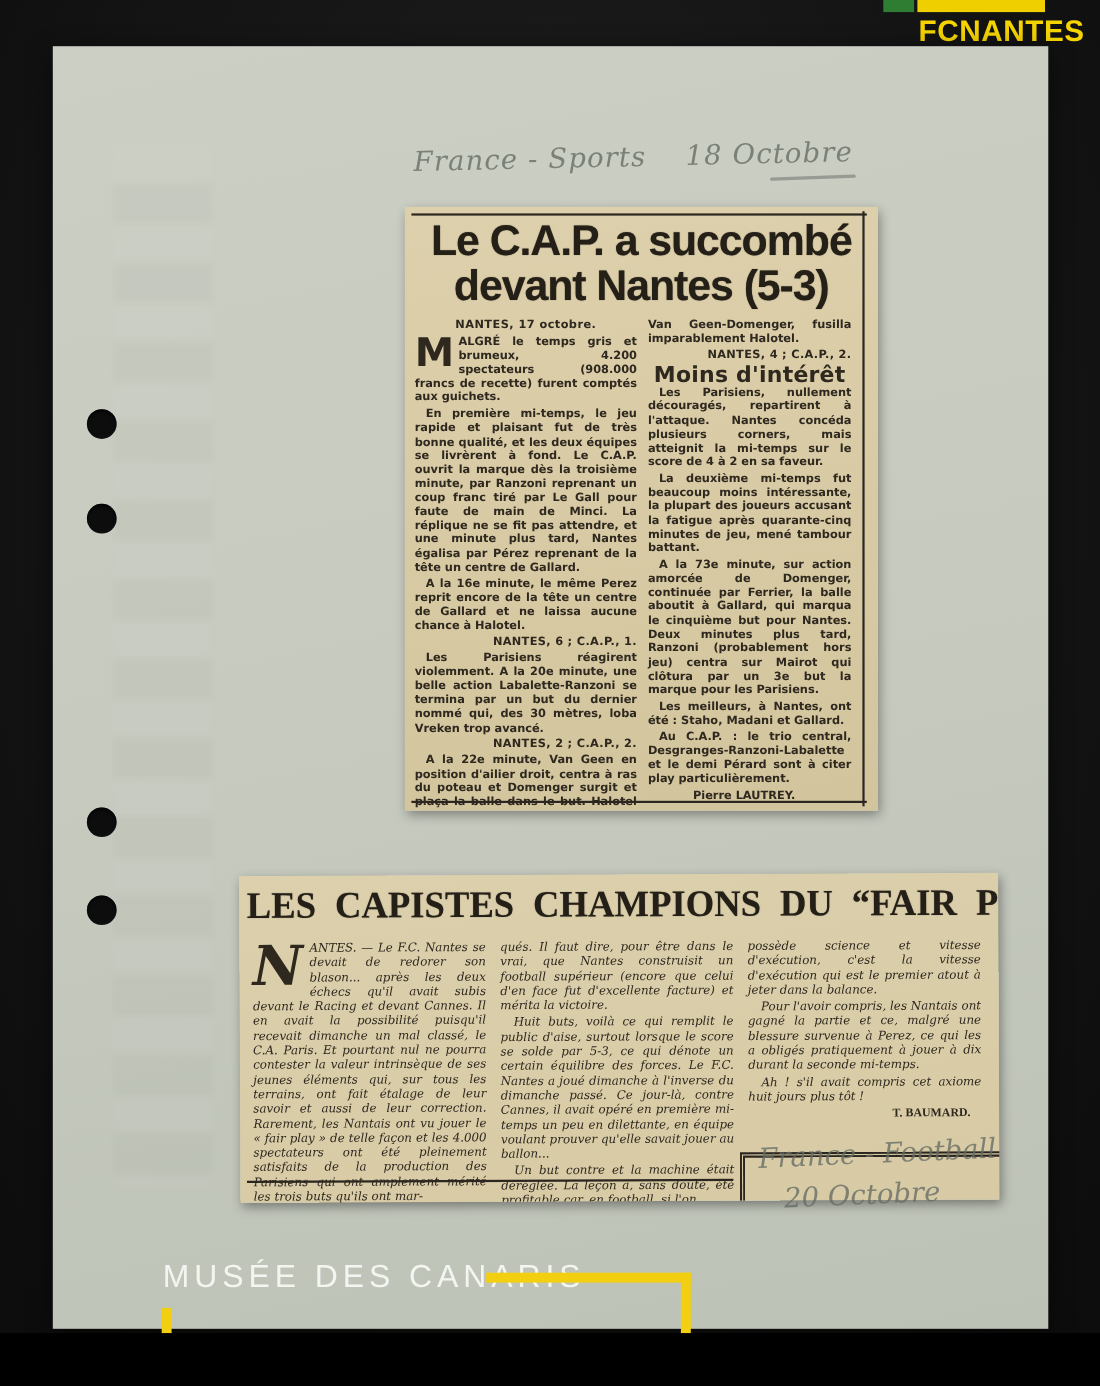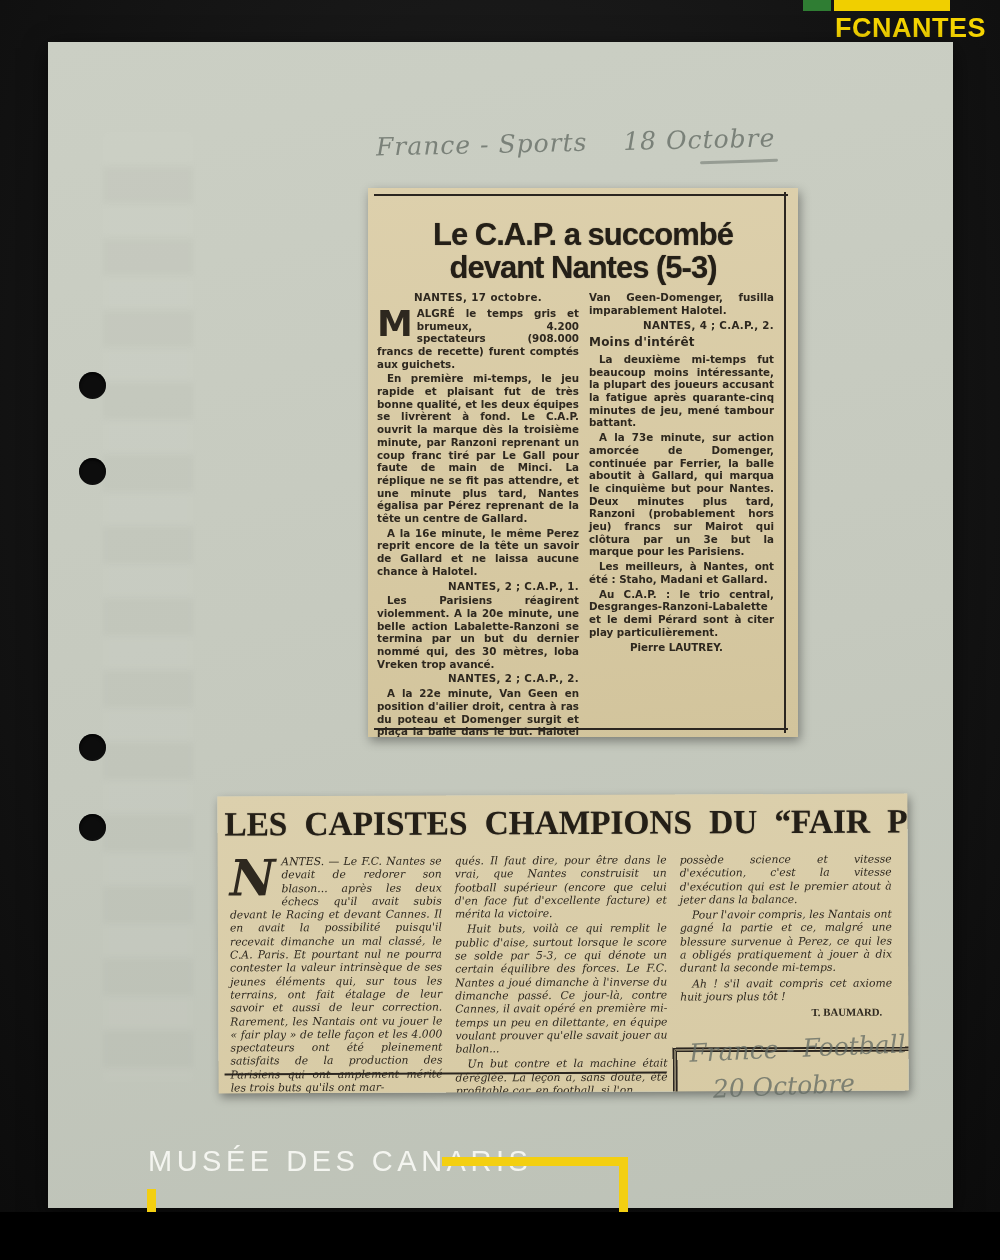--- a/index.html
+++ b/index.html
@@ -32,32 +32,32 @@
   .note-bottom{position:absolute;left:642px;top:988px;font-size:25px;line-height:37px;
     transform:rotate(-2.5deg);}
   .note-bottom .l2{margin-left:22px;}
   
   .clip1{position:absolute;left:320px;top:146px;width:430px;height:549px;overflow:hidden;
     background:linear-gradient(175deg,#ddd0ac 0%,#d6c8a1 70%,#d2c49c 100%);
     box-shadow:2px 4px 10px rgba(0,0,0,.38);}
   .clip1 .rule-top{position:absolute;left:6px;right:10px;top:6px;height:2px;background:#2b2620;}
   .clip1 .rule-bottom{position:absolute;left:6px;right:10px;bottom:7px;height:2px;background:#2b2620;}
   .clip1 .rule-right{position:absolute;right:12px;top:4px;bottom:4px;width:2px;background:#2b2620;}
-  .headline1{margin:31px 10px 0;text-align:center;font-weight:bold;font-size:31px;
+  .headline1{margin:12px 10px 0;text-align:center;font-weight:bold;font-size:39px;
     line-height:1.05;letter-spacing:-1px;color:#241f17;text-shadow:0 0 1px rgba(36,31,23,.6);}
   .cols1{display:flex;gap:10px;margin:7px 14px 0 9px;}
   .c1col{font-family:"DejaVu Sans",sans-serif;font-weight:bold;font-size:10.3px;
     line-height:12.7px;color:#2e281f;text-align:justify;}
   .c1col-a{width:202px;} .c1col-b{width:185px;}
   .c1col p{margin:0 0 2px;}
   .c1col .indent{text-indent:10px;}
   .dateline{text-align:center;letter-spacing:.4px;margin-bottom:3px !important;}
   .dropcap1{float:left;font-size:36px;line-height:29px;padding:2px 4px 0 0;}
   .score{padding-left:14px;letter-spacing:.3px;margin:1px 0 2px !important;text-align:right;}
-  .subhead1{font-size:12px;letter-spacing:.2px;margin:5px 0 4px !important;}
+  .subhead1{text-align:center;font-size:20px;letter-spacing:.2px;margin:5px 0 4px !important;}
   .byline1{text-align:center;padding-right:10px;margin-top:3px !important;}
   
   .clip2{position:absolute;left:170px;top:753px;width:690px;height:297px;overflow:hidden;
     background:linear-gradient(172deg,#dcd0ad 0%,#d7caa4 100%);
     box-shadow:2px 4px 10px rgba(0,0,0,.38);transform:rotate(-.25deg);}
   .headline2{margin:9px 0 0;text-align:center;font-family:"Liberation Serif",serif;
     font-weight:bold;font-size:34px;word-spacing:9px;color:#241f17;white-space:nowrap;
     transform:scaleX(.98);text-shadow:0 0 1px rgba(36,31,23,.5);}
   .cols2{display:flex;gap:13px;margin:12px 10px 0 12px;}
   .c2col{width:212px;font-family:"DejaVu Serif",serif;font-style:italic;font-size:10.8px;
@@ -104,33 +104,34 @@
       <div class="rule-bottom"></div>
       <div class="headline1">
         <div>Le C.A.P. a succombé</div>
         <div>devant Nantes (5-3)</div>
       </div>
       <div class="cols1">
         <div class="c1col c1col-a">
           <p class="dateline">NANTES, 17 octobre.</p>
           <p><span class="dropcap1">M</span><span>ALGRÉ le temps gris et brumeux, 4.200 spectateurs (908.000 francs de recette) furent comptés aux guichets.</span></p>
           <p class="indent">En première mi-temps, le jeu rapide et plaisant fut de très bonne qualité, et les deux équipes se livrèrent à fond. Le C.A.P. ouvrit la marque dès la troisième minute, par Ranzoni reprenant un coup franc tiré par Le Gall pour faute de main de Minci. La réplique ne se fit pas attendre, et une minute plus tard, Nantes égalisa par Pérez reprenant de la tête un centre de Gallard.</p>
-          <p class="indent">A la 16e minute, le même Perez reprit encore de la tête un savoir de Gallard et ne laissa aucune chance à Halotel.</p>
-          <p class="score">NANTES, 2 ; C.A.P., 1.</p>
+          <p class="indent">A la 16e minute, le même Perez reprit encore de la tête un centre de Gallard et ne laissa aucune chance à Halotel.</p>
+          <p class="score">NANTES, 6 ; C.A.P., 1.</p>
           <p class="indent">Les Parisiens réagirent violemment. A la 20e minute, une belle action Labalette-Ranzoni se termina par un but du dernier nommé qui, des 30 mètres, loba Vreken trop avancé.</p>
           <p class="score">NANTES, 2 ; C.A.P., 2.</p>
           <p class="indent">A la 22e minute, Van Geen en position d'ailier droit, centra à ras du poteau et Domenger surgit et plaça la balle dans le but. Halotel n'eut pas le temps d'esquisser la moindre parade.</p>
 
         </div>
         <div class="c1col c1col-b">
           <p>Van Geen-Domenger, fusilla imparablement Halotel.</p>
           <p class="score">NANTES, 4 ; C.A.P., 2.</p>
           <p class="subhead1">Moins d'intérêt</p>
+          <p class="indent">Les Parisiens, nullement découragés, repartirent à l'attaque. Nantes concéda plusieurs corners, mais atteignit la mi-temps sur le score de 4 à 2 en sa faveur.</p>
           <p class="indent">La deuxième mi-temps fut beaucoup moins intéressante, la plupart des joueurs accusant la fatigue après quarante-cinq minutes de jeu, mené tambour battant.</p>
-          <p class="indent">A la 73e minute, sur action amorcée de Domenger, continuée par Ferrier, la balle aboutit à Gallard, qui marqua le cinquième but pour Nantes. Deux minutes plus tard, Ranzoni (probablement hors jeu) francs sur Mairot qui clôtura par un 3e but la marque pour les Parisiens.</p>
+          <p class="indent">A la 73e minute, sur action amorcée de Domenger, continuée par Ferrier, la balle aboutit à Gallard, qui marqua le cinquième but pour Nantes. Deux minutes plus tard, Ranzoni (probablement hors jeu) centra sur Mairot qui clôtura par un 3e but la marque pour les Parisiens.</p>
           <p class="indent">Les meilleurs, à Nantes, ont été : Staho, Madani et Gallard.</p>
           <p class="indent">Au C.A.P. : le trio central, Desgranges-Ranzoni-Labalette et le demi Pérard sont à citer play particulièrement.</p>
           <p class="byline1">Pierre LAUTREY.</p>
 
         </div>
       </div>
     </div>
 
     <div class="clip2">
       <div class="headline2">LES CAPISTES CHAMPIONS DU “FAIR PLAY”</div>

